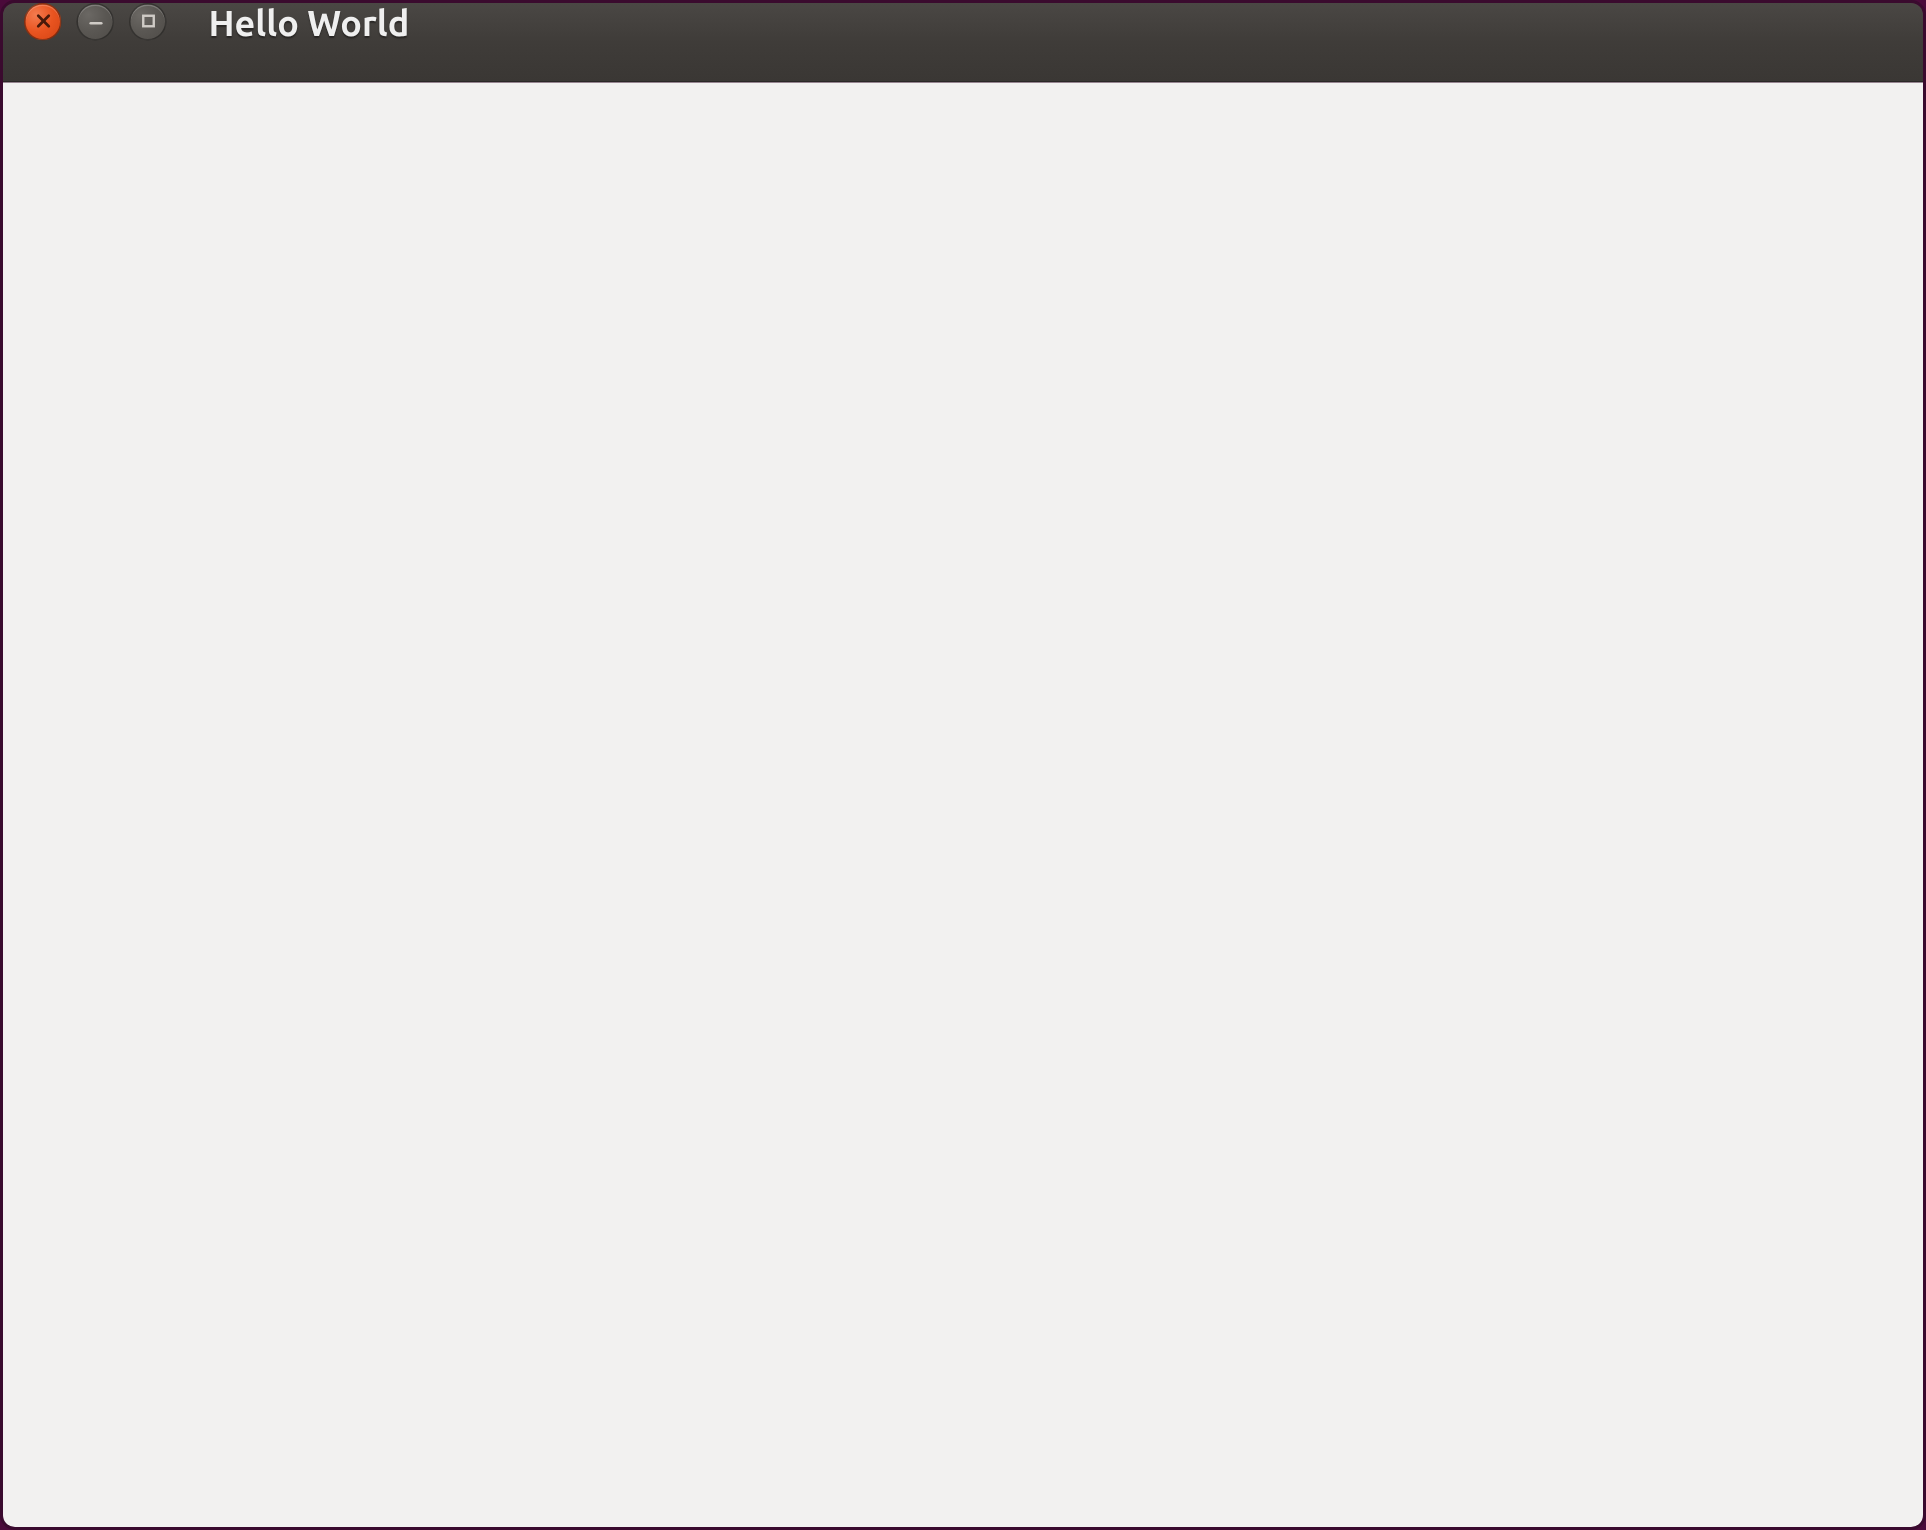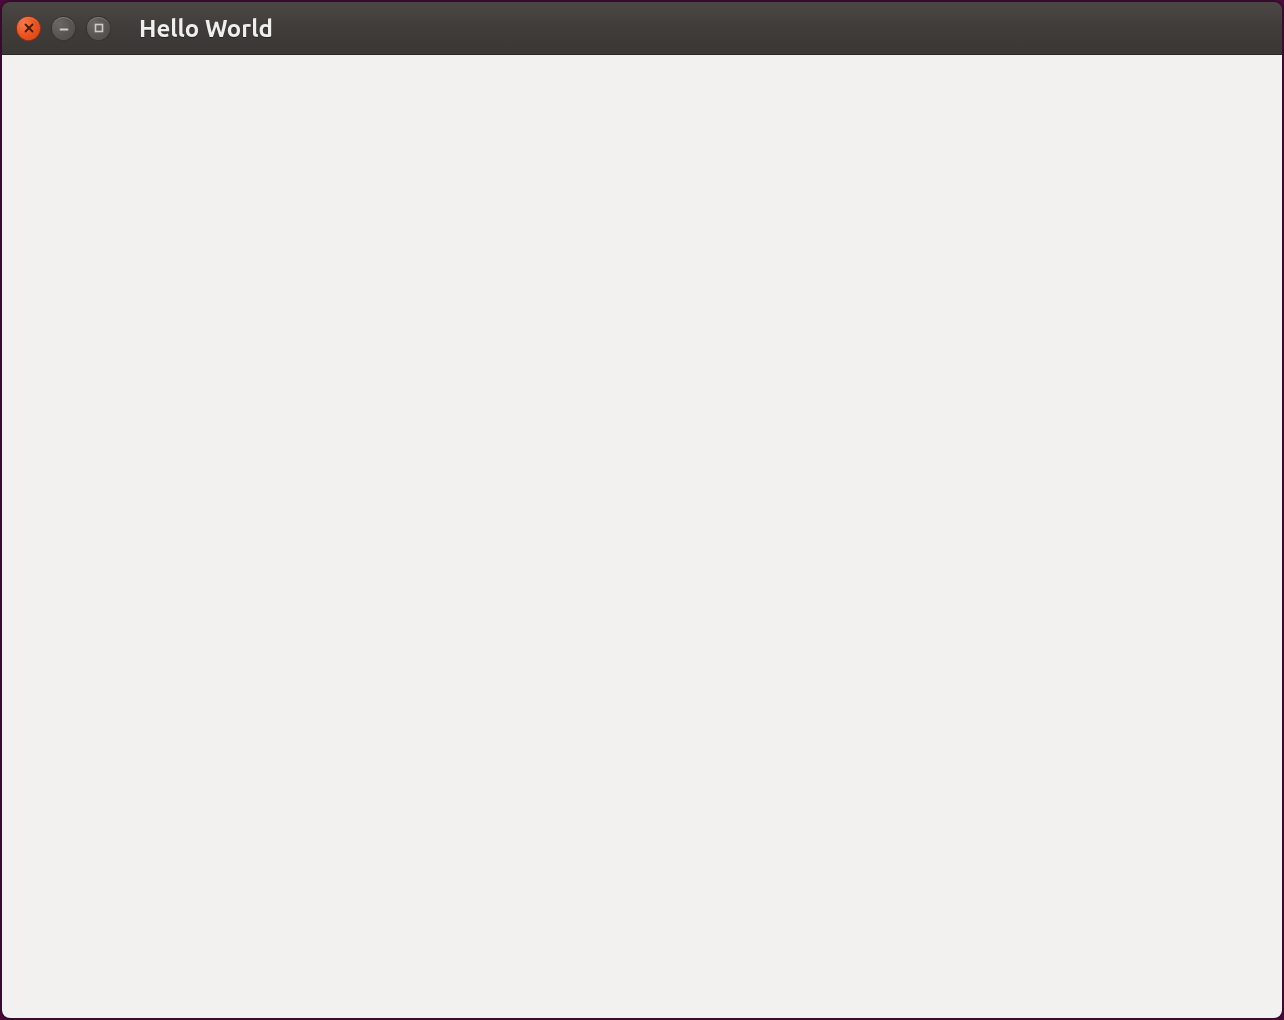--- a/index.html
+++ b/index.html
@@ -20,21 +20,21 @@
       display: flex;
       flex-direction: column;
       border: 2px solid #3a0a2e;
       border-radius: 10px;
       overflow: hidden;
     }
     .titlebar {
       height: 53px;
       background: linear-gradient(to bottom, #4a4744 0%, #3f3c39 50%, #3a3734 100%);
       display: flex;
-      align-items: center;
+      align-items: flex-start;
       padding: 0 14px;
       gap: 10px;
       border-bottom: 1px solid #2a2826;
     }
     .window-buttons {
       display: flex;
       align-items: center;
       gap: 10px;
     }
     .win-btn {

